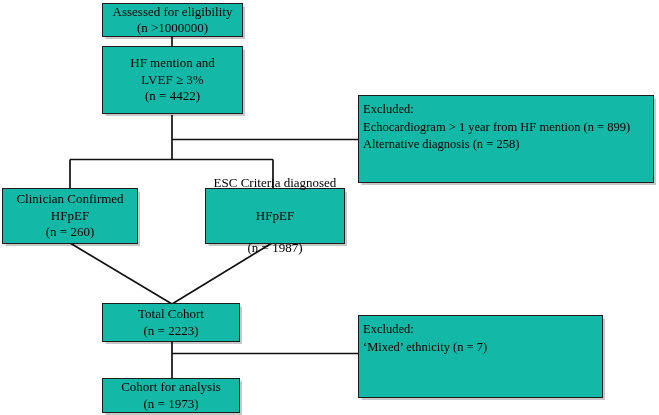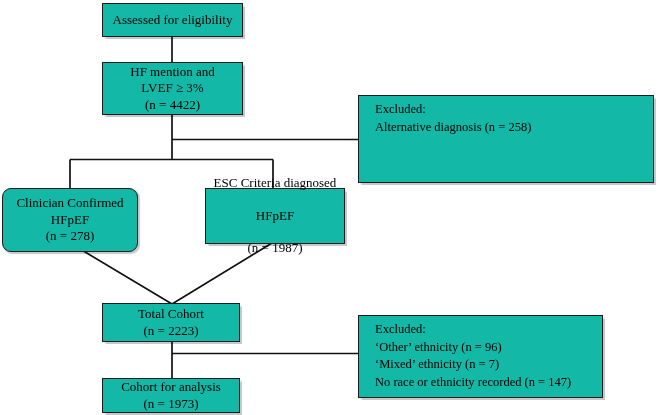--- a/index.html
+++ b/index.html
@@ -35,21 +35,21 @@
     font-size: 13px;
     line-height: 16.5px;
   }
   .box .tline {
     white-space: nowrap;
   }
   .box.leftalign {
     justify-content: flex-start;
     align-items: flex-start;
     text-align: left;
-    padding: 5px 16px;
+    padding: 5px 4px;
     font-size: 12.5px;
     line-height: 17.5px;
   }
 </style>
 </head>
 <body>
 
 <div class="canvas">
 
   <svg class="connectors" width="659" height="415" viewBox="0 0 659 415">
@@ -62,55 +62,55 @@
       <line x1="273" y1="159.5" x2="273" y2="189"></line>
       <line x1="70" y1="243" x2="172" y2="304"></line>
       <line x1="272" y1="243" x2="172" y2="304"></line>
       <line x1="172" y1="341" x2="172" y2="378"></line>
       <line x1="172" y1="353.5" x2="359" y2="353.5"></line>
     </g>
   </svg>
 
   <div class="box" style="left:102px; top:3px; width:141px; height:34px;">
     <div class="tline">Assessed for eligibility</div>
+    <div class="tline">(n &gt;1000000)</div>
   </div>
 
-  <div class="box" style="left:102px; top:62px; width:141px; height:53px;">
+  <div class="box" style="left:102px; top:46px; width:141px; height:68px;">
     <div class="tline">HF mention and</div>
     <div class="tline">LVEF ≥ 3%</div>
     <div class="tline">(n = 4422)</div>
   </div>
 
   <div class="box leftalign" style="left:358px; top:95px; width:296px; height:88px;">
     <div class="tline">Excluded:</div>
+    <div class="tline">Echocardiogram &gt; 1 year from HF mention (n = 899)</div>
     <div class="tline">Alternative diagnosis (n = 258)</div>
   </div>
 
-  <div class="box" style="left:2px; top:188px; width:136px; height:64px;border-radius:9px;">
+  <div class="box" style="left:2px; top:188px; width:136px; height:56px;">
     <div class="tline">Clinician Confirmed</div>
     <div class="tline">HFpEF</div>
-    <div class="tline">(n = 278)</div>
+    <div class="tline">(n = 260)</div>
   </div>
 
   <div class="box" style="left:205px; top:188px; width:140px; height:56px;gap:16px;">
     <div class="tline">ESC Criteria diagnosed</div>
     <div class="tline">HFpEF</div>
     <div class="tline">(n = 1987)</div>
   </div>
 
   <div class="box" style="left:102px; top:303px; width:138px; height:39px;text-align:center;">
     <div class="tline">Total Cohort</div>
     <div class="tline">(n = 2223)</div>
   </div>
 
   <div class="box leftalign" style="left:358px; top:315px; width:245px; height:83px;">
     <div class="tline">Excluded:</div>
-    <div class="tline">‘Other’ ethnicity (n = 96)</div>
     <div class="tline">‘Mixed’ ethnicity (n = 7)</div>
-    <div class="tline">No race or ethnicity recorded (n = 147)</div>
   </div>
 
   <div class="box" style="left:102px; top:378px; width:138px; height:35px;">
     <div class="tline">Cohort for analysis</div>
     <div class="tline">(n = 1973)</div>
   </div>
 
 </div>
 
 </body></html>

